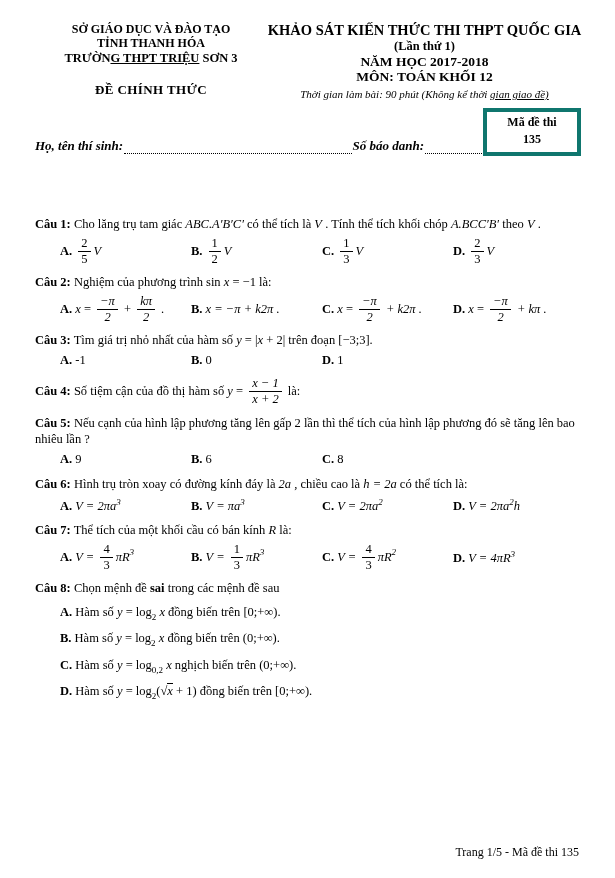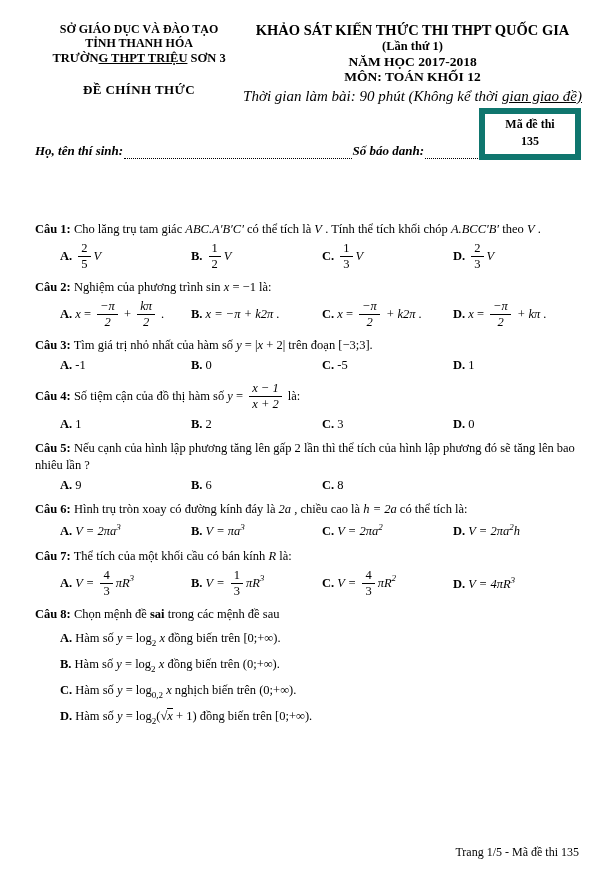--- a/index.html
+++ b/index.html
@@ -13,24 +13,24 @@
   
   .header { display:flex; }
   .header-left { width:232px; text-align:center; }
   .hl1 { font-weight:bold; font-size:12px; line-height:1.2; }
   .hl3 { font-weight:bold; font-size:12.5px; line-height:1.25; white-space:nowrap; }
   .official { margin-top:16px; font-weight:bold; font-size:13px; letter-spacing:.4px;text-align:center; }
   .header-right { flex:1; text-align:center; }
   .title { font-weight:bold; font-size:14.5px; line-height:1.15; }
   .sub1 { font-weight:bold; font-size:12.5px; margin-top:0; }
   .sub2 { font-weight:bold; font-size:13.5px; line-height:1.15; }
-  .duration { font-style:italic; font-size:15px; margin-top:3px; white-space:nowrap; }
+  .duration { font-style:italic; font-size:11px; margin-top:3px; white-space:nowrap; }
   .ul { text-decoration:underline; }
   .code-box { position:absolute; top:108px; right:34px; width:86px;
-              border:6px solid #0f766e; text-align:center; padding:2px 2px 3px 2px;
+              border:4px solid #0f766e; text-align:center; padding:2px 2px 3px 2px;
               font-weight:bold; font-size:12px; line-height:1.45; background:#fff; }
 
   
   .student-line { display:flex; align-items:flex-end; margin-top:38px;
                   font-style:italic; font-weight:bold; font-size:13px; }
   .sl-label { white-space:nowrap; }
   .leader { border-bottom:1.5px dotted #000; height:14px; margin:0 1px; }
   .l-name { flex:2.75; } .l-id { flex:1; } .l-class { flex:0.55; }
 
   
@@ -106,32 +106,25 @@
           <div class="option"><b class="olet">B.&nbsp;</b><span class="mi">x</span><span class="mi"> = −π + k2π .</span></div>
           <div class="option"><b class="olet">C.&nbsp;</b><span class="mi">x</span><span> = </span><span class="frac mi"><span class="fnum">−π</span><span class="fden">2</span></span><span class="mi"> + k2π .</span></div>
           <div class="option"><b class="olet">D.&nbsp;</b><span class="mi">x</span><span> = </span><span class="frac mi"><span class="fnum">−π</span><span class="fden">2</span></span><span class="mi"> + kπ .</span></div>
         </div>
       </div>
       <div class="question">
         <p class="qtext"><b>Câu 3:</b> <span>Tìm giá trị nhỏ nhất của hàm số </span><span class="mi">y</span><span> = |</span><span class="mi">x</span><span> + 2| trên đoạn [−3;3].</span></p>
         <div class="options row">
           <div class="option"><b class="olet">A.&nbsp;</b><span>-1</span></div>
           <div class="option"><b class="olet">B.&nbsp;</b><span>0</span></div>
-          <div class="option"><b class="olet">C.&nbsp;</b><span>-5</span></div>
           <div class="option"><b class="olet">D.&nbsp;</b><span>1</span></div>
         </div>
       </div>
       <div class="question">
         <p class="qtext"><b>Câu 4:</b> <span>Số tiệm cận của đồ thị hàm số </span><span class="mi">y</span><span> = </span><span class="frac mi"><span class="fnum">x − 1</span><span class="fden">x + 2</span></span><span> là:</span></p>
-        <div class="options row">
-          <div class="option"><b class="olet">A.&nbsp;</b><span>1</span></div>
-          <div class="option"><b class="olet">B.&nbsp;</b><span>2</span></div>
-          <div class="option"><b class="olet">C.&nbsp;</b><span>3</span></div>
-          <div class="option"><b class="olet">D.&nbsp;</b><span>0</span></div>
-        </div>
       </div>
       <div class="question">
         <p class="qtext"><b>Câu 5:</b> <span>Nếu cạnh của hình lập phương tăng lên gấp 2 lần thì thể tích của hình lập phương đó sẽ tăng lên bao nhiêu lần ?</span></p>
         <div class="options row">
           <div class="option"><b class="olet">A.&nbsp;</b><span>9</span></div>
           <div class="option"><b class="olet">B.&nbsp;</b><span>6</span></div>
           <div class="option"><b class="olet">C.&nbsp;</b><span>8</span></div>
         </div>
       </div>
       <div class="question">

